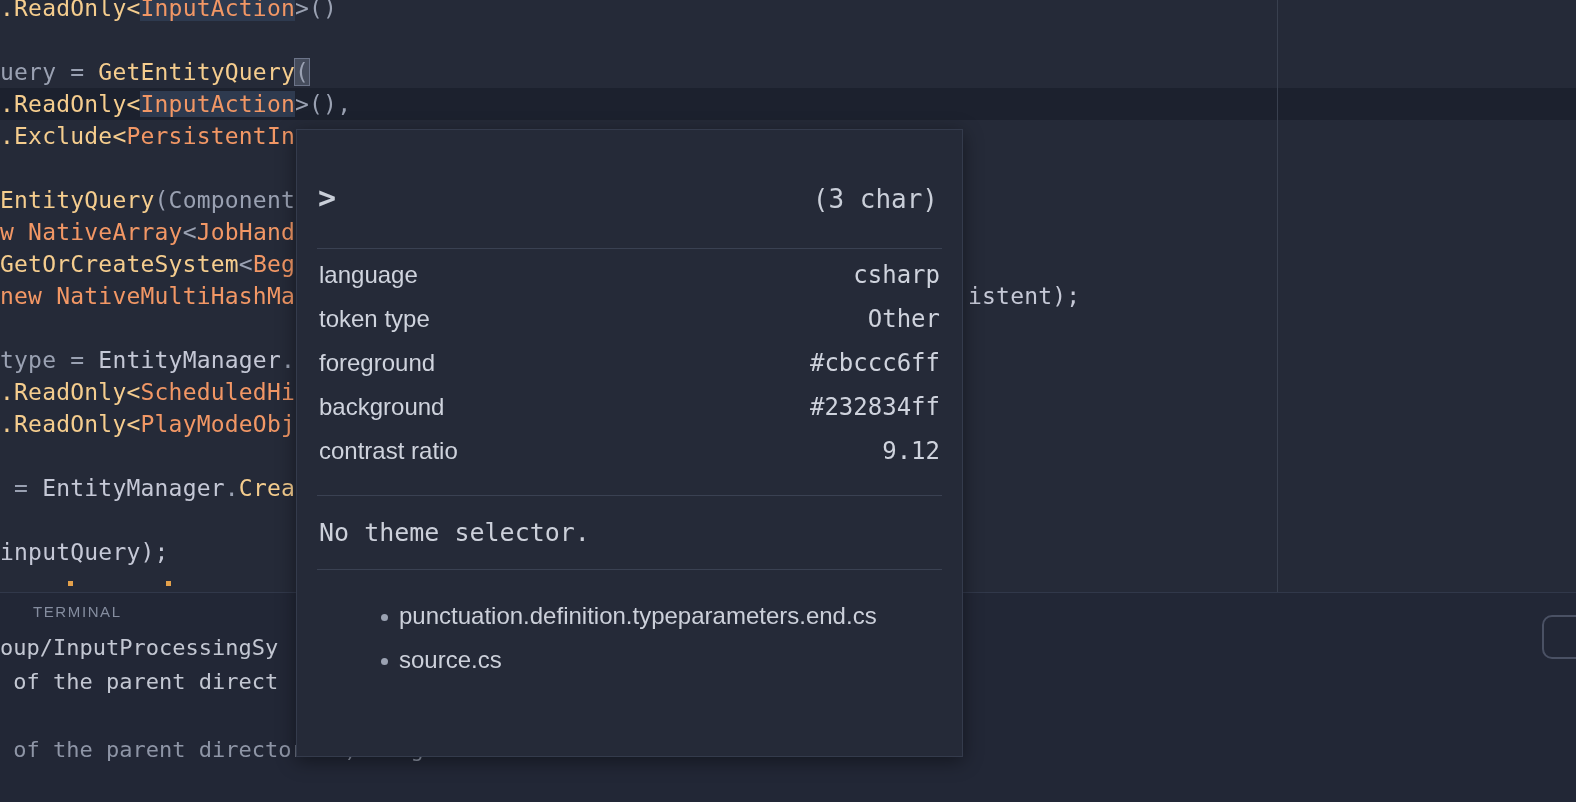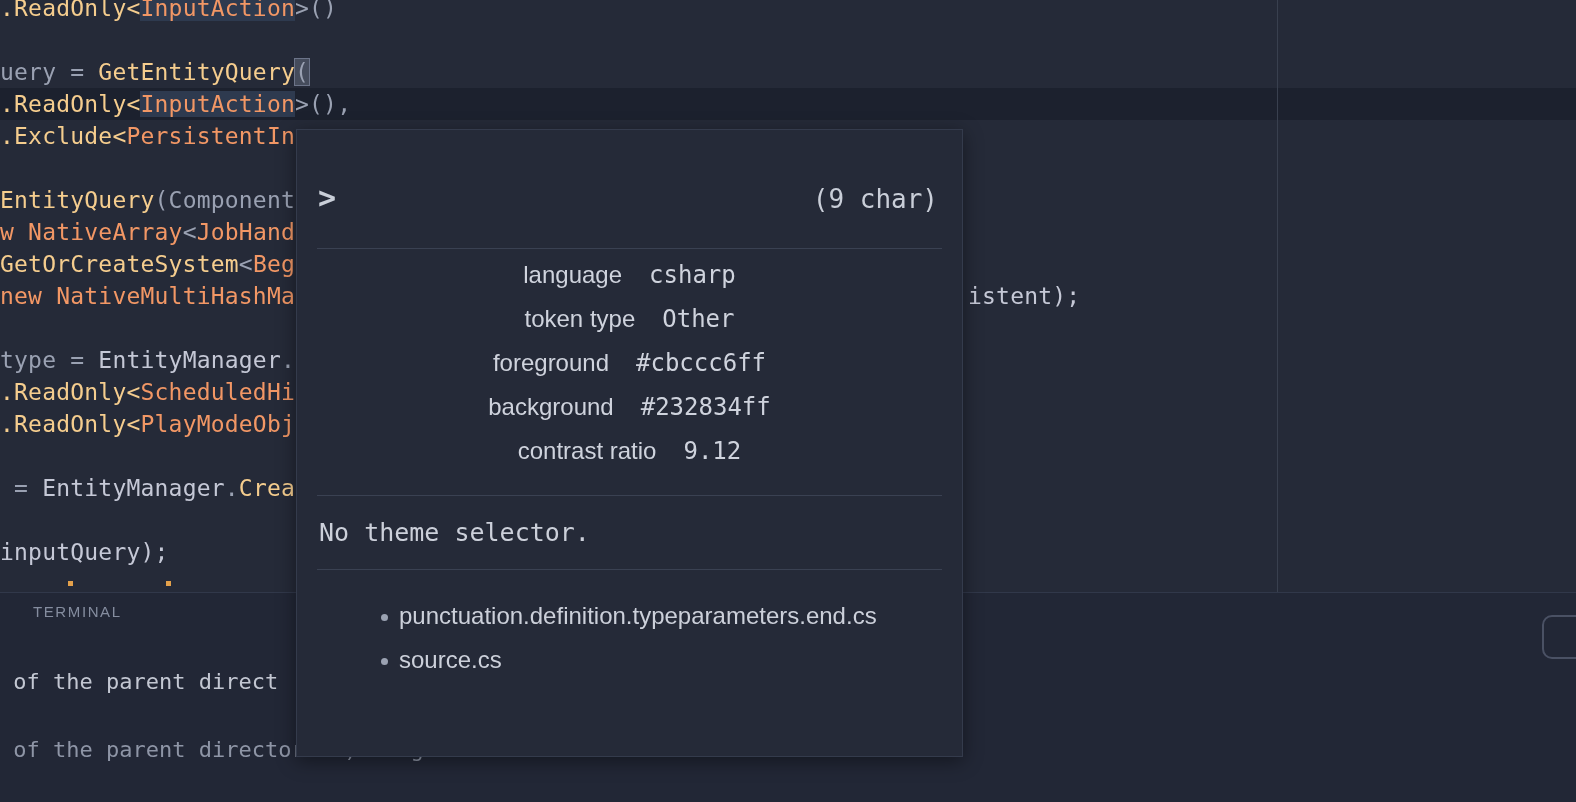--- a/index.html
+++ b/index.html
@@ -93,21 +93,21 @@
   .ins-charcount {
     position: absolute; right: 24px; top: 54px;
     font-family: "DejaVu Sans Mono", monospace;
     font-size: 26px; color: #c9ced8;
   }
   .ins-sep {
     height: 1px; background: #3a4152; margin: 0 20px;
   }
   .ins-table { padding: 12px 22px 14px 22px; }
   .ins-row {
-    display: flex; justify-content: center; align-items: baseline;
+    display: flex; justify-content: space-between; align-items: baseline;
     height: 44px;
     gap: 27px;
   }
   .ins-key   { font-size: 24px; color: #cfd3dd; }
   .ins-val   { font-size: 24px; color: #cfd3dd;
                font-family: "DejaVu Sans Mono", monospace; }
   .ins-theme {
     padding: 22px 22px 22px 22px;
     font-family: "DejaVu Sans Mono", monospace;
     font-size: 25px; color: #ccd0da;
@@ -134,29 +134,29 @@
     <div id="overview-marks">
         <div class="ovmark" style="left: 68px; top: 581px;"></div>
         <div class="ovmark" style="left: 166px; top: 581px;"></div>
       </div>
   </div>
 
   <div class="panel">
     <div class="panel-tabs">
       <div class="panel-tab">TERMINAL</div>
     </div>
-    <div class="term-body" id="term-body"><div class="term-line" style="top: 34px;"> of the parent direct</div><div class="term-line term-dim" style="top: 102px;"> of the parent directories). right</div></div>
+    <div class="term-body" id="term-body"><div class="term-line" style="top: 0px;">oup/InputProcessingSy</div><div class="term-line" style="top: 34px;"> of the parent direct</div><div class="term-line term-dim" style="top: 102px;"> of the parent directories). right</div></div>
     <div class="panel-corner"></div>
   </div>
 
   <div class="inspect">
 
     <div class="ins-header">
       <div class="ins-token">&gt;</div>
-      <div class="ins-charcount">(9 char)</div>
+      <div class="ins-charcount">(3 char)</div>
     </div>
 
     <div class="ins-sep"></div>
 
     <div class="ins-table" id="ins-table">
         <div class="ins-row">
           <span class="ins-key">language</span>
           <span class="ins-val">csharp</span>
         </div>
         <div class="ins-row">

